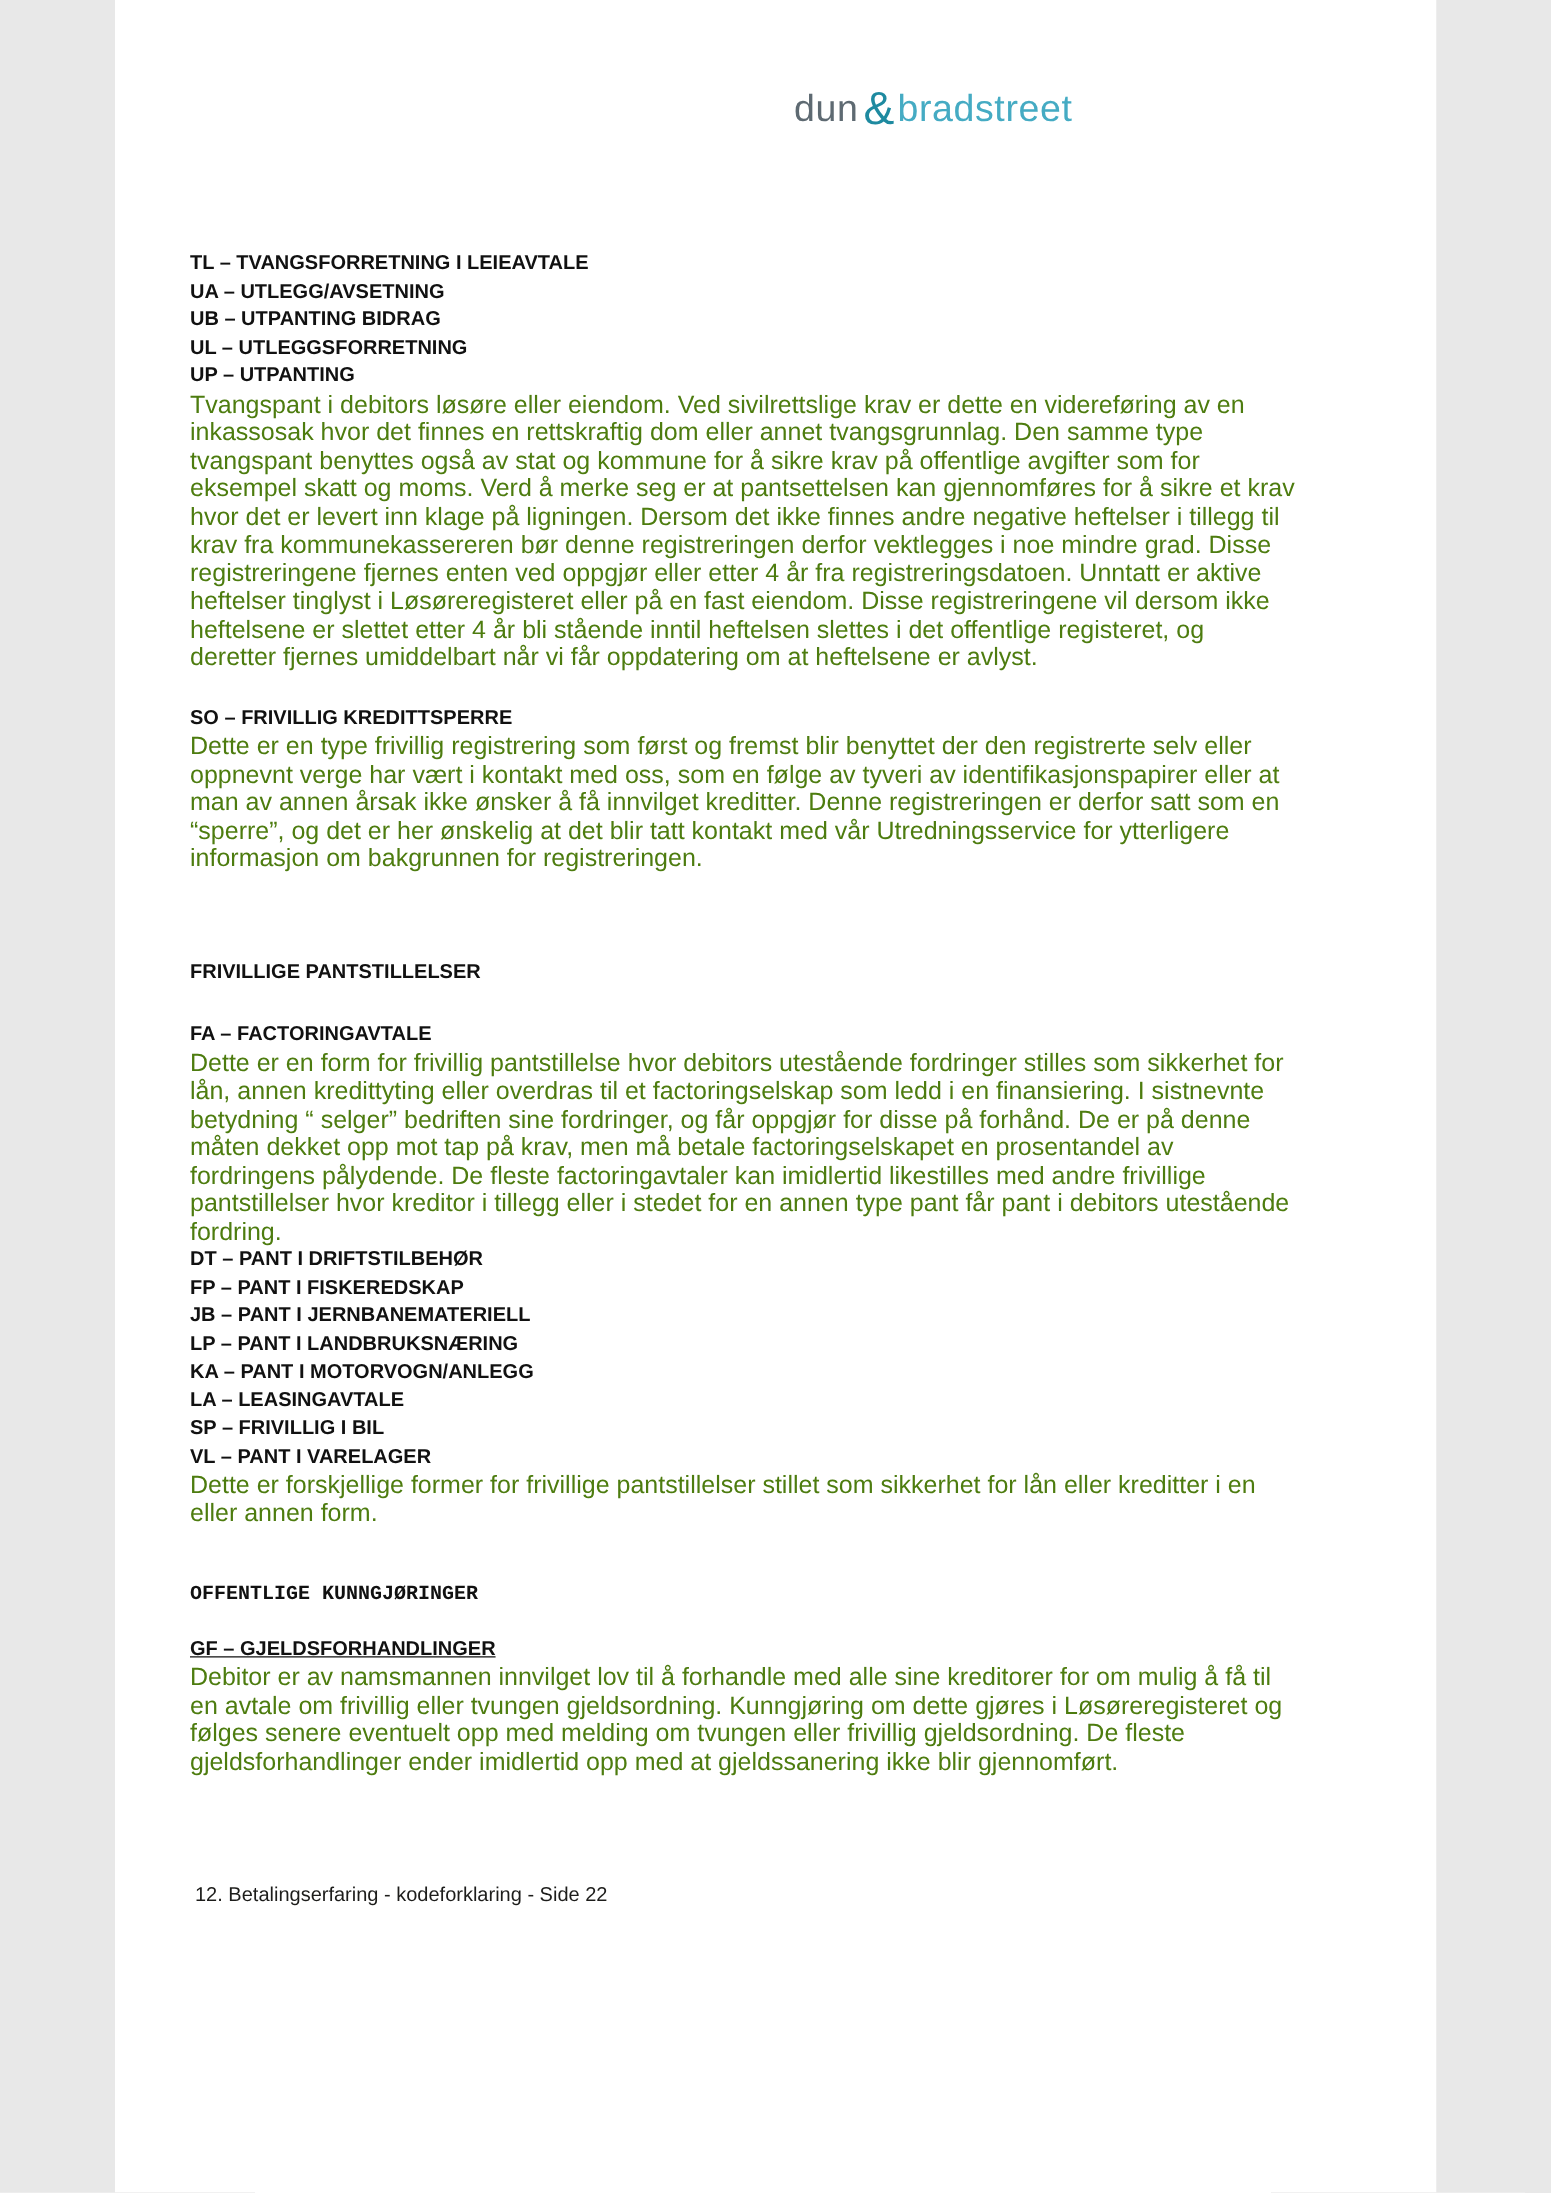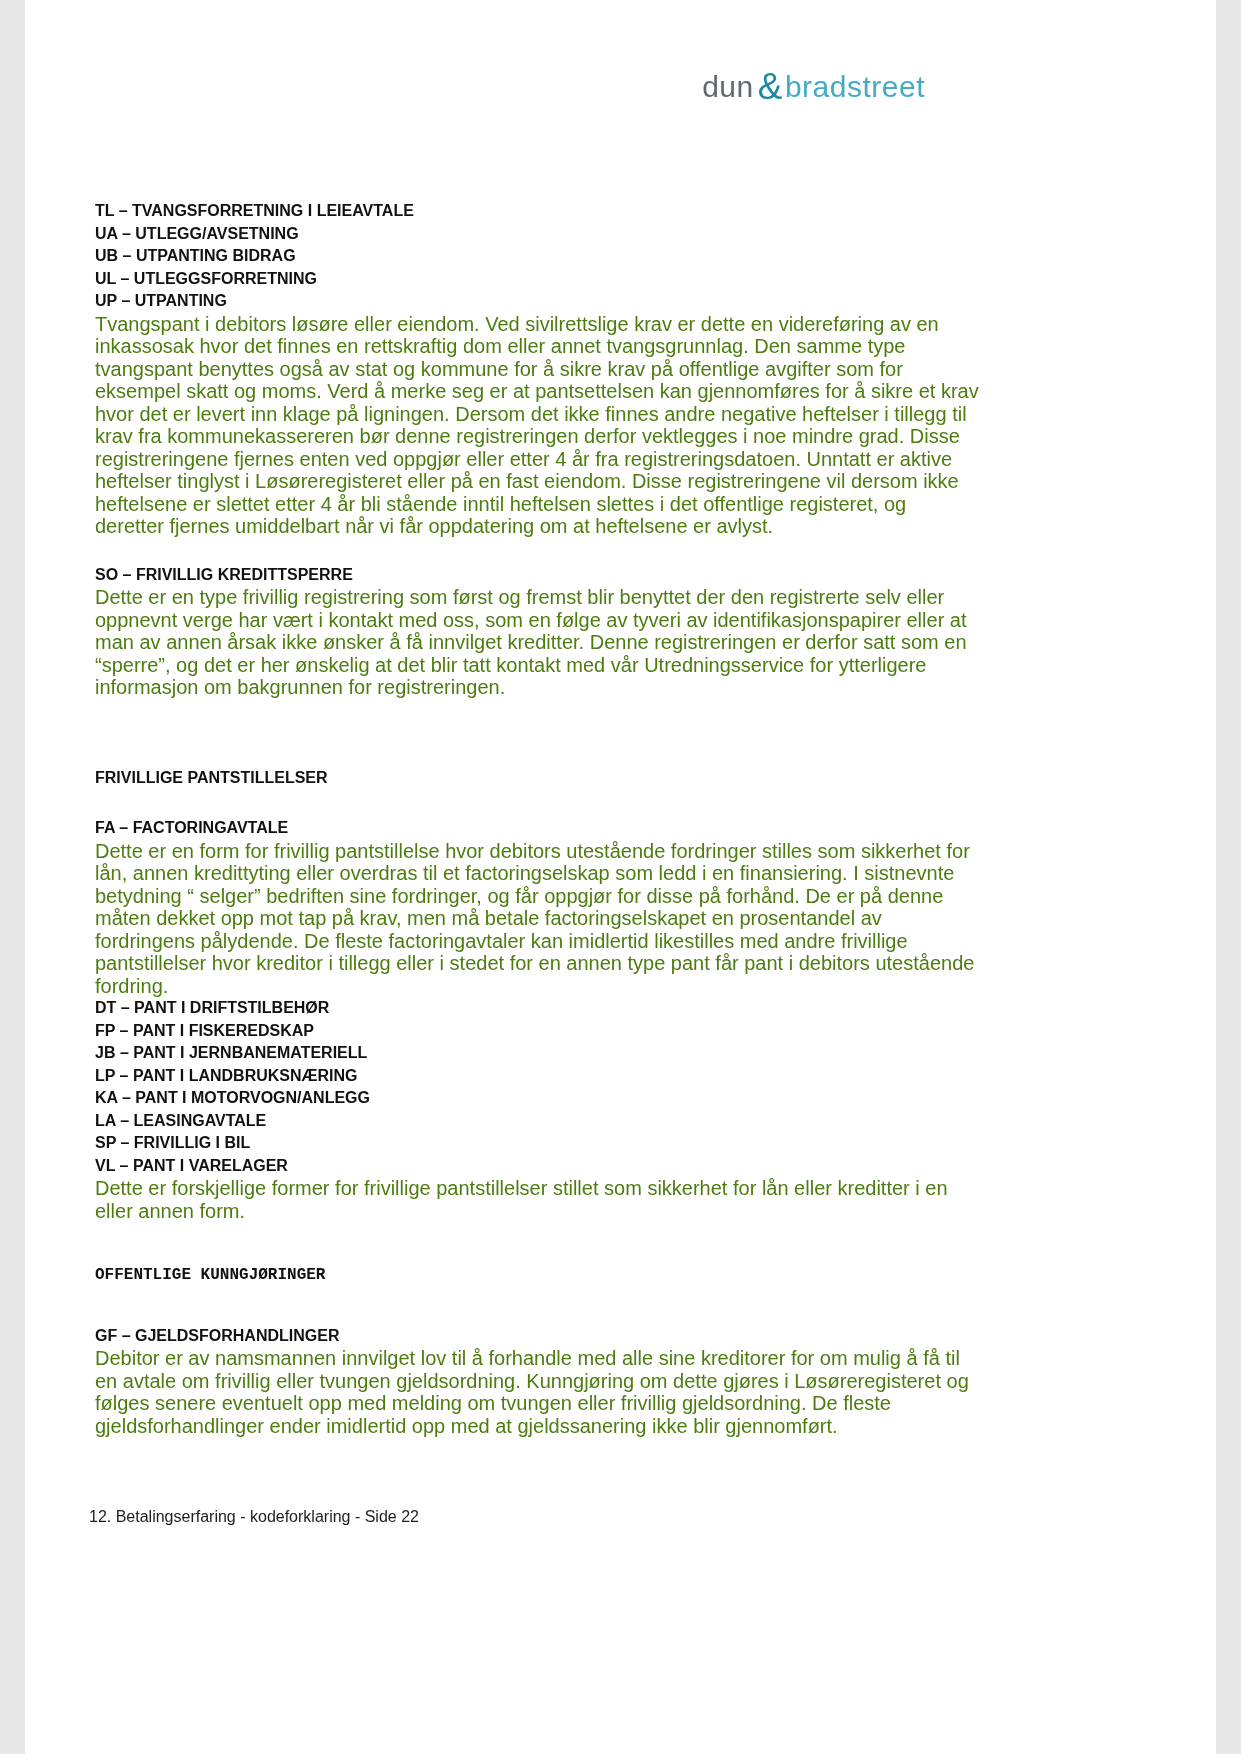--- a/index.html
+++ b/index.html
@@ -2,21 +2,21 @@
 <html><head>
 <meta charset="utf-8">
 <style>
   html, body {
     margin: 0;
     padding: 0;
     background: #e8e8e8;
   }
   .page {
     position: relative;
-    width: 1191px;
+    width: 1057px;
     height: 1754px;
     margin: 0 auto;
     background: #ffffff;
     font-family: "Liberation Sans", "DejaVu Sans", sans-serif;
     color: #1d1d1b;
     overflow: hidden;
   }
   .logo {
     position: absolute;
     top: 64px;
@@ -34,40 +34,40 @@
     font-size: 37px;
     font-weight: 400;
     margin: 0 2px 0 4px;
     position: relative;
     top: 2px;
   }
   .logo .bradstreet { color: #45abc3; }
 
   .content {
     position: absolute;
-    left: 70px;
+    left: 60px;
     top: 200px;
     width: 884px;
   }
   .code-line, .heading, .section-title {
     font-weight: bold;
     font-size: 16px;
     line-height: 22.5px;
     color: #111111;
   }
   .para {
     font-size: 20px;
     line-height: 22.5px;
     color: #4d7c0f;
   }
   .mt-para  { margin-top: 0px; }
   .mt-9     { margin-top: 26px; }
   .mt-19    { }
   .mt-21    { margin-top: 28px; }
-  .mt-22    { margin-top: 38px; }
+  .mt-22    { margin-top: 22px; text-decoration: underline; }
   .mt-42    { margin-top: 42px; font-family: Liberation Mono, monospace; }
   .mt-68    { margin-top: 68px; }
 
   .footer {
     position: absolute;
     left: 64px;
     top: 1506px;
     width: 884px;
     text-align: left;
     font-size: 16px;

